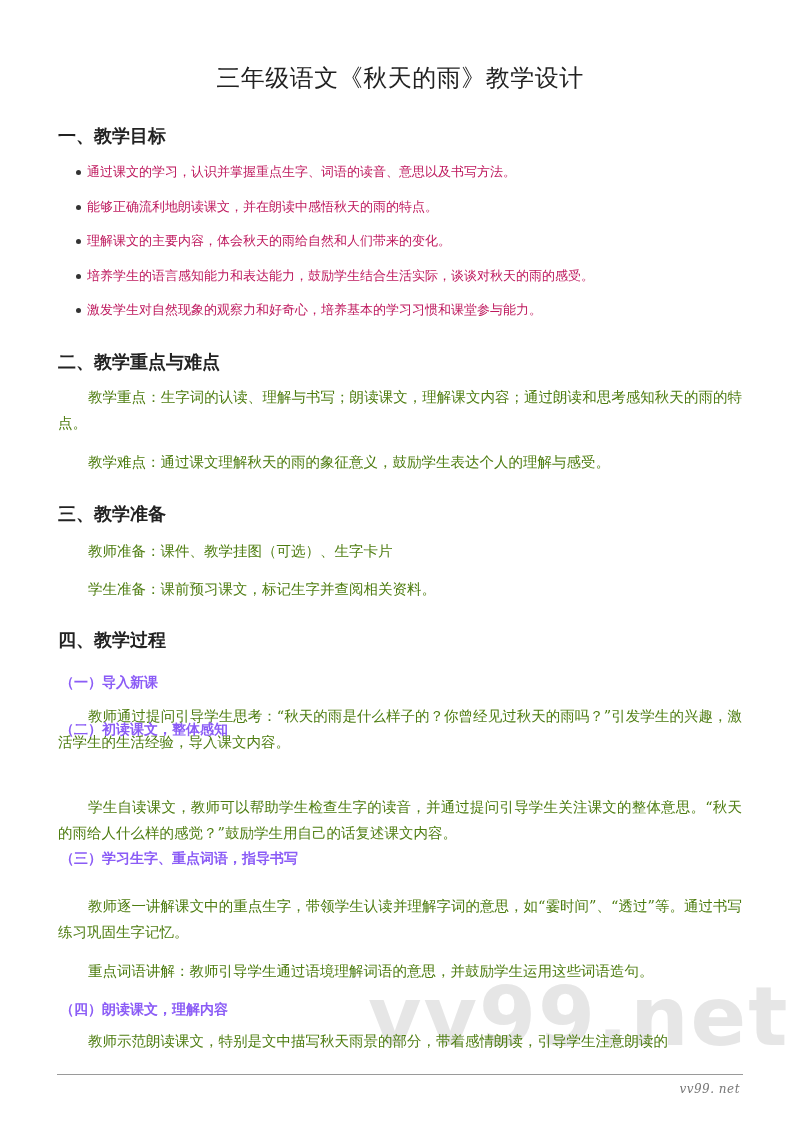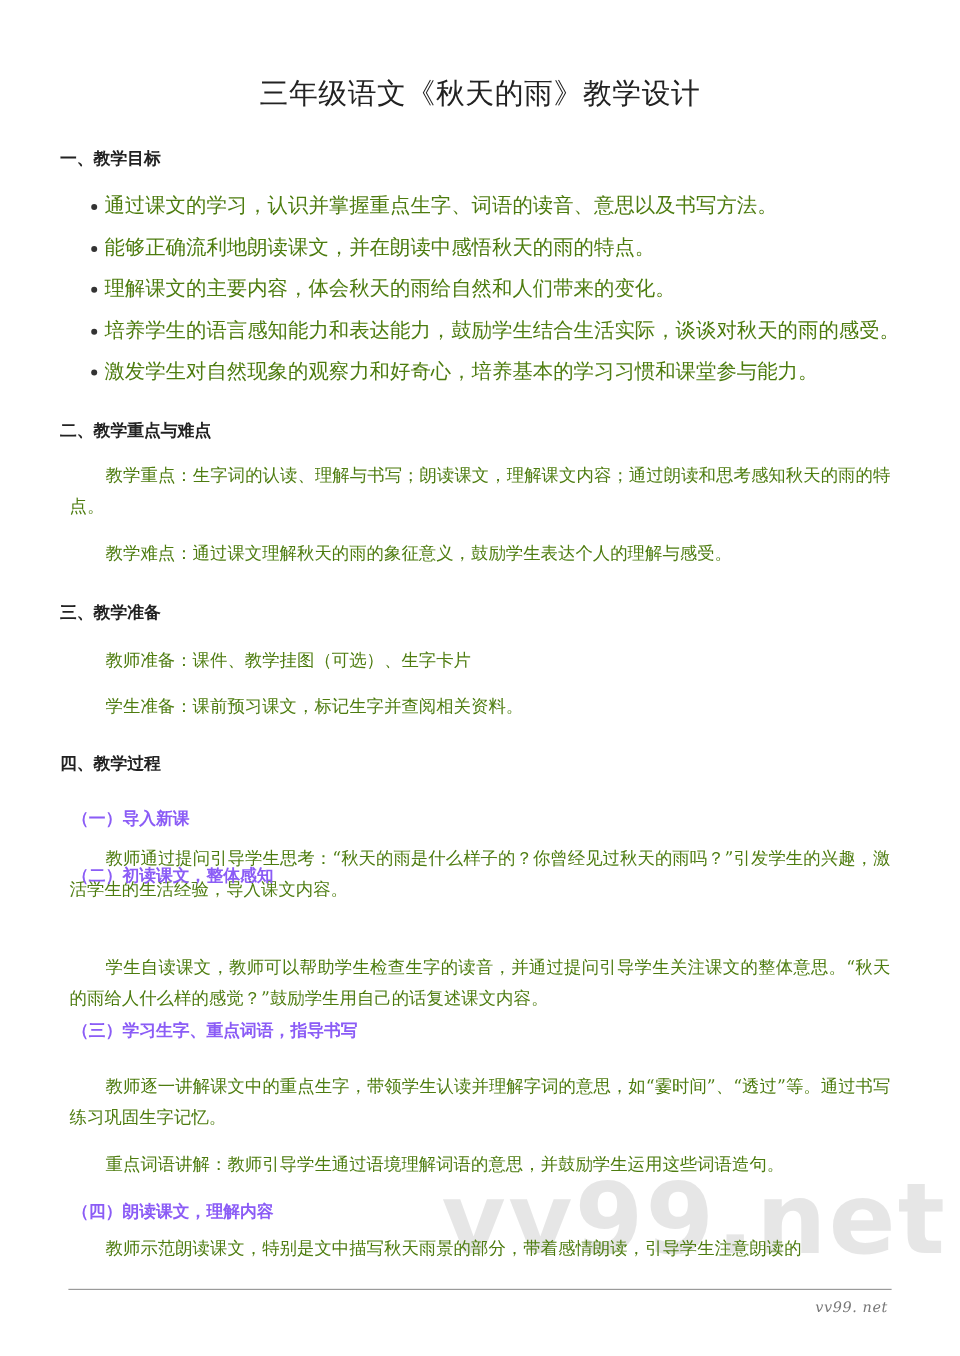--- a/index.html
+++ b/index.html
@@ -27,22 +27,22 @@
       width: 800px;
       text-align: center;
       font-size: 24px;
       font-family: "DejaVu Sans", "Liberation Sans", sans-serif;
       font-weight: normal;
       color: #222222;
       letter-spacing: 0.5px;
     }
     .h1 {
       position: absolute;
-      left: 50px;
-      font-size: 14px;
+      left: 58px;
+      font-size: 18px;
       font-weight: bold;
       font-family: Liberation Sans, sans-serif;
       color: #222222;
     }
     .h2 {
       position: absolute;
       left: 60px;
       font-size: 14px;
       font-weight: bold;
       font-family: "DejaVu Sans", "Liberation Sans", sans-serif;
@@ -51,23 +51,23 @@
     .bullets {
       position: absolute;
       left: 76px;
       top: 162px;
       margin: 0;
       padding: 0;
       list-style: none;
     }
     .bullets li {
       height: 34.5px;
-      font-size: 17px;
+      font-size: 13px;
       line-height: 20px;
-      color: #4d7c0f;
+      color: #be185d;
       white-space: nowrap;
       display: flex;
       align-items: flex-start;
       text-align: right;
     }
     .bullet-dot {
       display: inline-block;
       width: 5px;
       height: 5px;
       border-radius: 50%;

